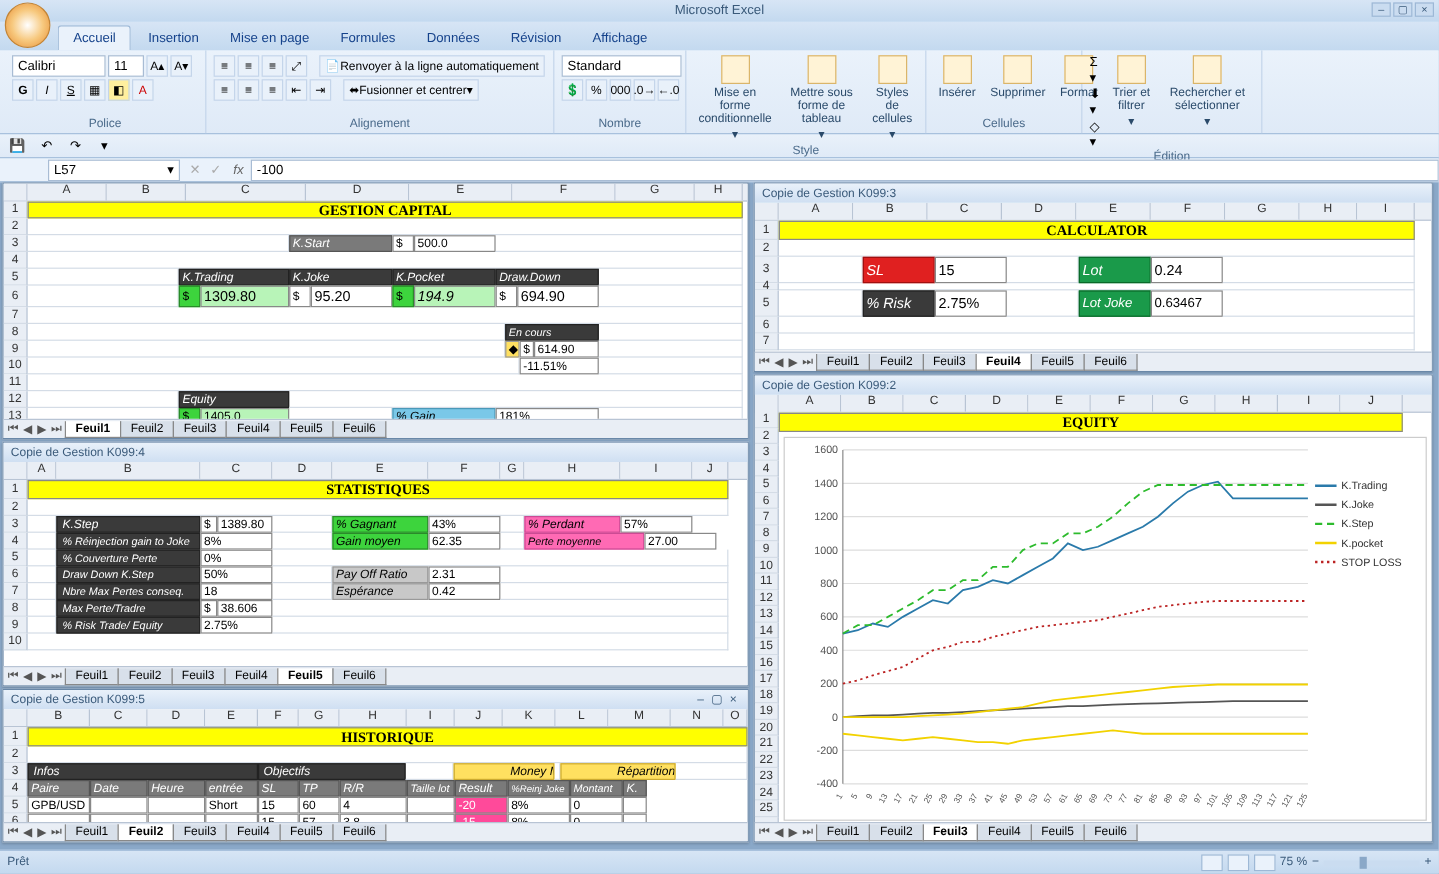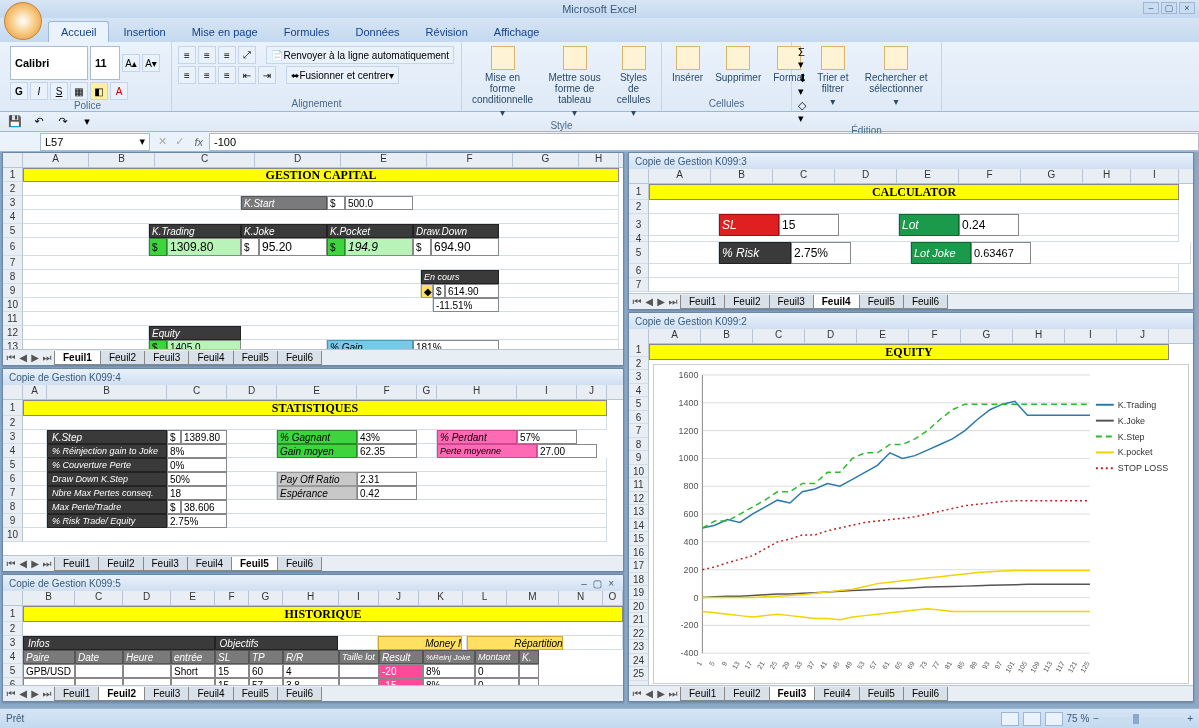--- a/index.html
+++ b/index.html
@@ -16,21 +16,21 @@
 .ribbon-tabs .tab.active { background: #eaf2fb; border: 1px solid #9db8d6; border-bottom: none; }
 
 .ribbon { height: 70px; background: linear-gradient(#eaf2fb,#dfeaf7); border-bottom: 1px solid #9db8d6; display: flex; padding-left: 4px; }
 .rgroup { border-right: 1px solid #c4d5ea; padding: 2px 6px; display: flex; flex-direction: column; justify-content: space-between; }
 .rgroup .grp-label { text-align: center; font-size: 10px; color: #4a6a8a; }
 .rgroup .grp-body { display: flex; align-items: flex-start; gap: 4px; flex: 1; }
 .big-btn { display: flex; flex-direction: column; align-items: center; padding: 2px 4px; cursor: pointer; gap: 2px; }
 .big-btn .ico { width: 24px; height: 24px; background: #fff3d6; border: 1px solid #dab56a; }
 .big-btn .lbl, .big-btn span { font-size: 10px; color: #2a4a6a; text-align: center; line-height: 1.1; }
 .mini-row { display: flex; gap: 2px; align-items: center; }
-.mini-row .combo { height: 18px; border: 1px solid #a8bcd4; background: #fff; font-size: 11px; padding: 16px 4px; display: flex; align-items: center; font-weight: bold; }
+.mini-row .combo { height: 18px; border: 1px solid #a8bcd4; background: #fff; font-size: 11px; padding: 0 4px; display: flex; align-items: center; }
 .mini-row .btn { width: 18px; height: 18px; border: 1px solid #c4d5ea; background: #e9f1fa; display: inline-flex; align-items: center; justify-content: center; font-size: 10px; cursor: pointer; }
 
 .qat { height: 20px; background: linear-gradient(#e9f1fa,#dfeaf7); display: flex; align-items: center; padding: 0 6px; gap: 6px; border-bottom: 1px solid #9db8d6; }
 .qat-btn { width: 18px; height: 16px; cursor: pointer; display: inline-flex; align-items: center; justify-content: center; }
 
 .formula-bar { height: 20px; background: #eaf2fb; display: flex; align-items: center; border-bottom: 1px solid #9db8d6; }
 .formula-bar .namebox { width: 110px; border: 1px solid #a8bcd4; background: #fff; height: 18px; margin: 0 4px 0 40px; display: flex; align-items: center; padding: 0 4px; font-size: 11px; }
 .formula-bar .fx { padding: 0 6px; font-style: italic; color: #666; }
 .formula-bar .fval { flex: 1; border: 1px solid #a8bcd4; background: #fff; height: 18px; padding: 0 4px; display: flex; align-items: center; }
 
@@ -139,20 +139,35 @@
         <span class="btn">≡</span>
         <span class="btn">≡</span>
         <span class="btn">⇤</span>
         <span class="btn">⇥</span>
         <span style="width:6px"></span>
         <span class="btn" style="width:auto;padding:0 4px">⬌ <span>Fusionner et centrer</span> ▾</span>
       </div>
     </div>
     <div class="grp-label">Alignement</div>
   </div>
+  <div class="rgroup" style="width:110px">
+    <div class="grp-body" style="flex-direction:column;gap:2px;padding-top:2px">
+      <div class="mini-row">
+          <div class="combo" style="width:100px">Standard</div>
+        </div>
+      <div class="mini-row">
+        <span class="btn">💲</span>
+        <span class="btn">%</span>
+        <span class="btn">000</span>
+        <span class="btn">.0→</span>
+        <span class="btn">←.0</span>
+      </div>
+    </div>
+    <div class="grp-label">Nombre</div>
+  </div>
   <div class="rgroup" style="width:200px">
     <div class="grp-body">
       <div class="big-btn">
           <div class="ico"></div>
           <span>Mise en forme conditionnelle</span>
           <span>▾</span>
         </div>
       <div class="big-btn">
           <div class="ico"></div>
           <span>Mettre sous forme de tableau</span>
@@ -379,21 +394,21 @@
           <div class="cell val-cell" style="width:60px;font-size:12px">0.24</div>
           <div class="cell" style="width:160px"></div>
         </div>
         <div class="grow" style="height:6px">
             <div class="row-h" style="height:6px">4</div>
             <div class="cell" style="width:530px"></div>
           </div>
         <div class="grow" style="height:22px">
             <div class="row-h" style="height:22px">5</div>
           <div class="cell" style="width:70px"></div>
-          <div class="cell dark-lbl" style="width:72px;font-size:12px">% Risk</div>
+          <div class="cell dark-lbl" style="width:60px;font-size:12px">% Risk</div>
           <div class="cell val-cell" style="width:60px;font-size:12px">2.75%</div>
           <div class="cell" style="width:60px"></div>
           <div class="cell dgreen-cell" style="width:60px;font-size:11px">Lot Joke</div>
           <div class="cell val-cell" style="width:60px;font-size:11px">0.63467</div>
           <div class="cell" style="width:160px"></div>
         </div>
         <div class="grow">
             <div class="row-h">6</div>
             <div class="cell" style="width:530px"></div>
           </div>

